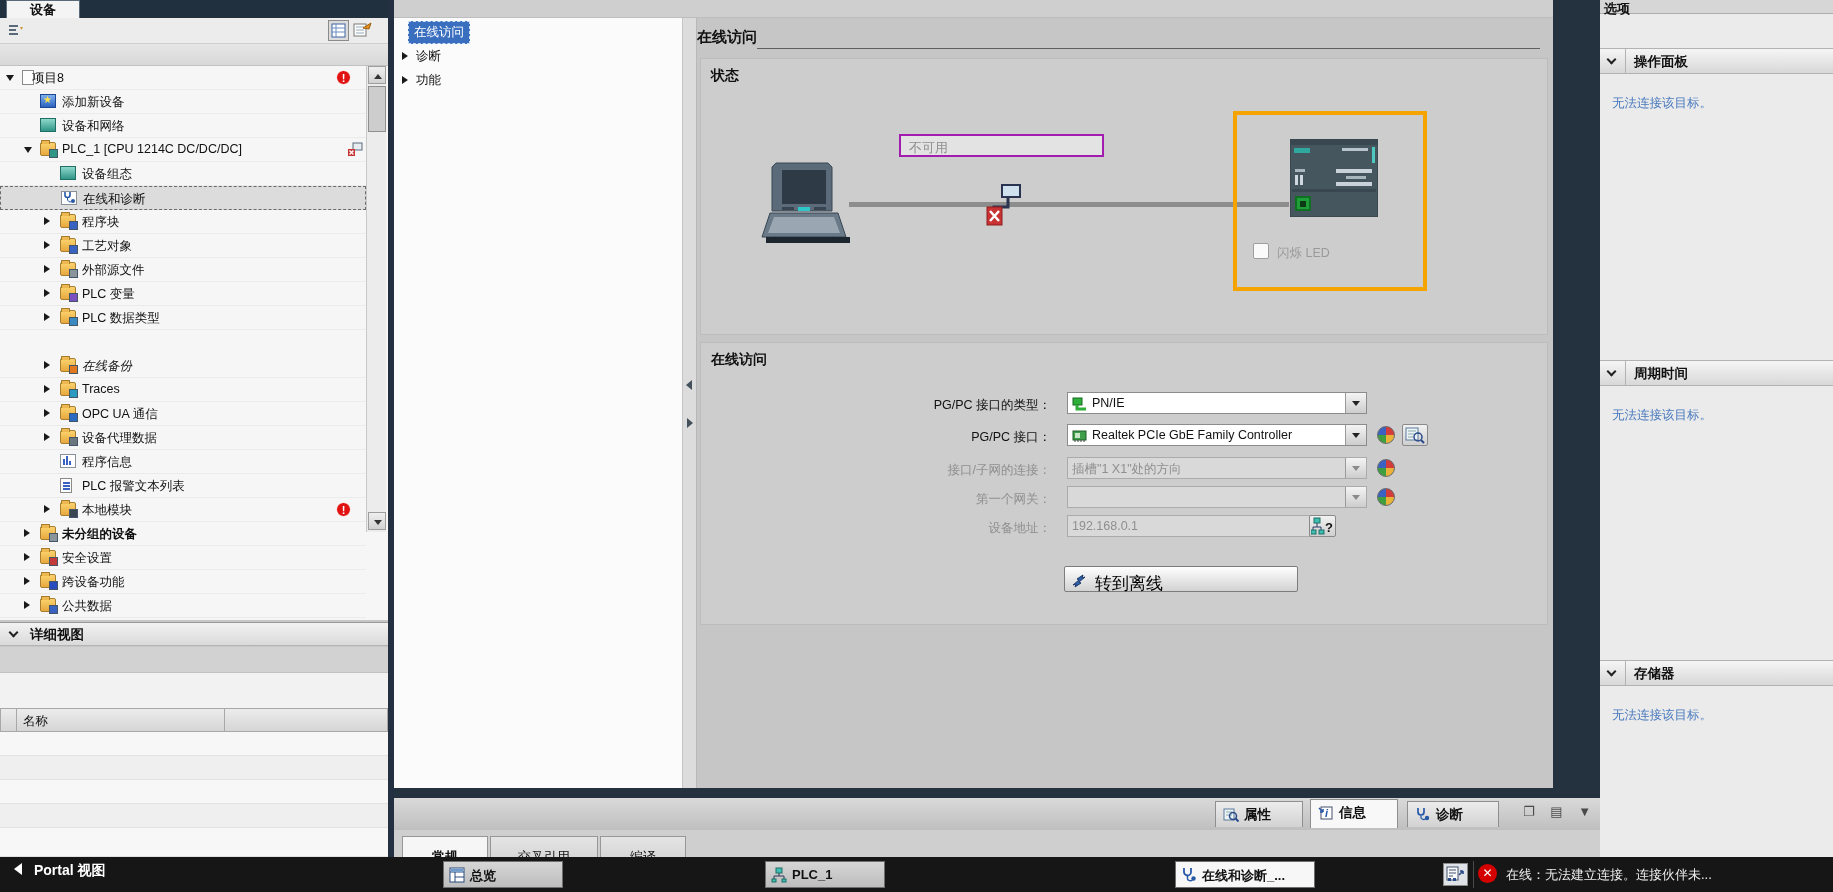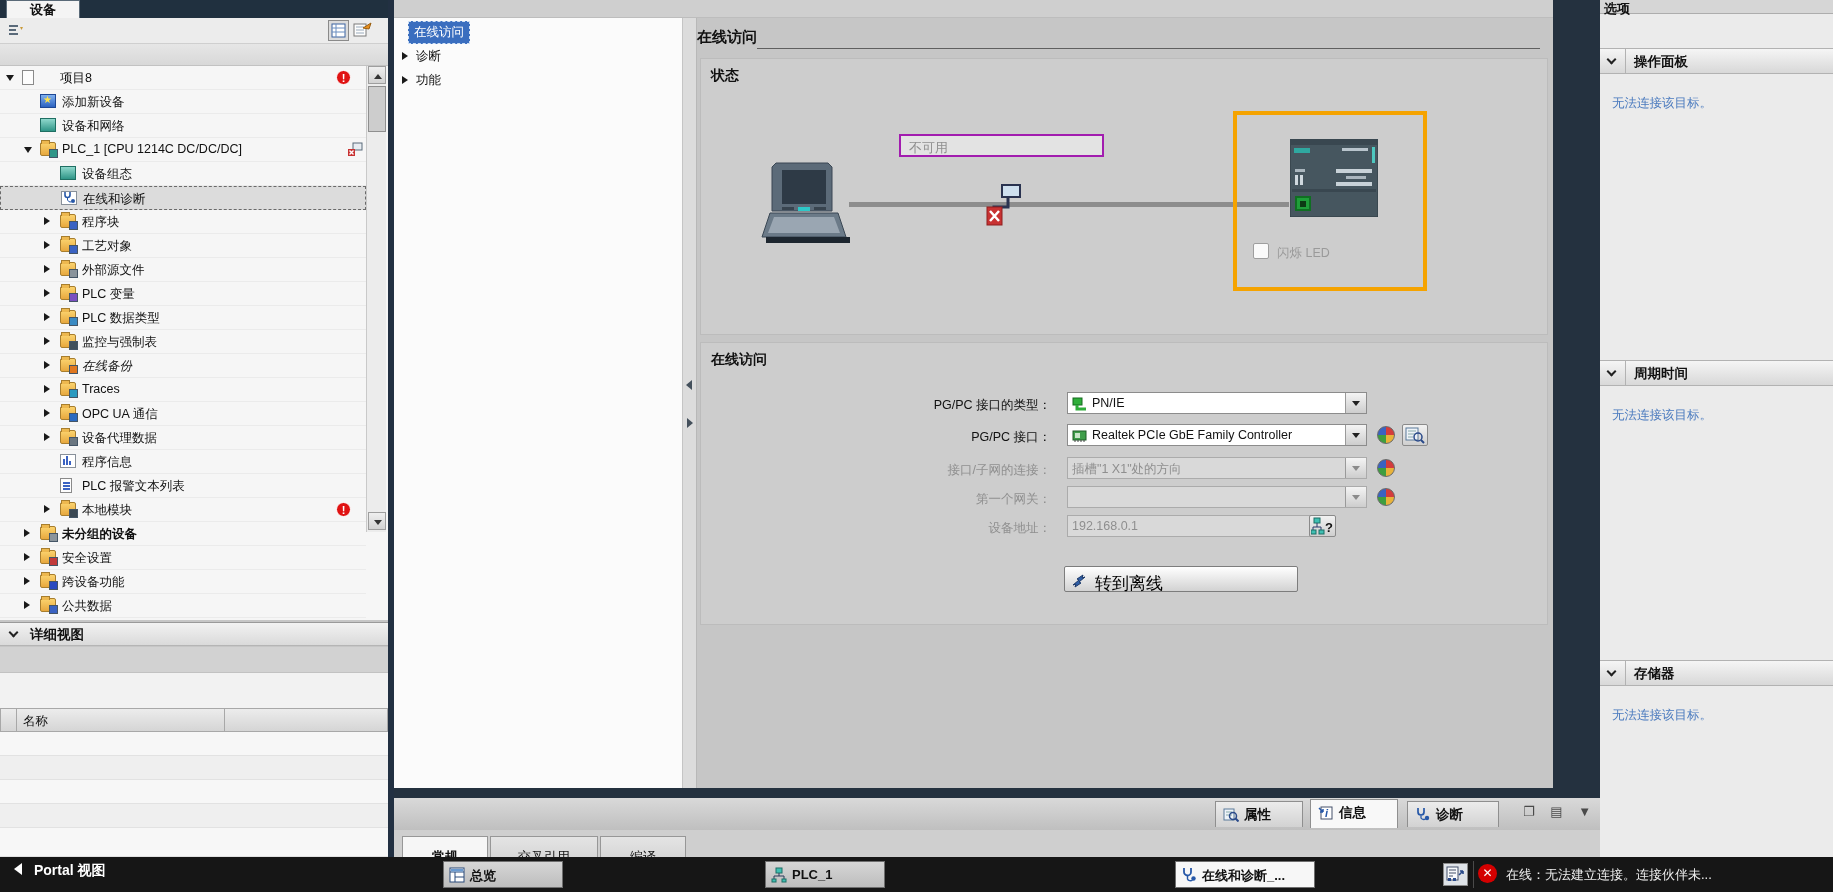--- a/index.html
+++ b/index.html
@@ -152,21 +152,21 @@
           <path d="M11 8 l8 -5 -2 6 z" fill="#e88f1f" stroke="#9a5f10"></path>
         </svg>
     </span>
   </div>
   <div class="abs" id="left-band"></div>
 
   <div class="abs" id="tree-wrap">
       <div class="trow" style="top: 0px;">
         <span class="exp-d" style="left: 6px;"></span>
         <span class="ico page" style="left: 22px;"></span>
-        <span class="lbl" style="left: 60px;">项目8</span>
+        <span class="lbl" style="left: 32px;">项目8</span>
         <span class="err-badge" style="left: 336px;">!</span>
       </div>
       <div class="trow" style="top: 24px;">
         <span class="ico blue" style="left: 40px;">
           <span style="position:absolute;left:2px;top:-1px;color:#ffe24a;font-size:10px;">★</span>
         </span>
         <span class="lbl" style="left: 62px;">添加新设备</span>
       </div>
       <div class="trow" style="top: 48px;">
         <span class="ico chip" style="left: 40px;"></span>
@@ -228,27 +228,20 @@
           <span class="bdg" style="background: rgb(122, 79, 192);"></span>
         </span>
         <span class="lbl" style="left: 82px;">PLC 变量</span>
       </div>
       <div class="trow" style="top: 240px;">
         <span class="exp-r" style="left: 44px;"></span>
         <span class="ico folder" style="left: 60px;">
           <span class="bdg" style="background: rgb(58, 138, 194);"></span>
         </span>
         <span class="lbl" style="left: 82px;">PLC 数据类型</span>
-      </div>
-      <div class="trow" style="top: 264px;">
-        <span class="exp-r" style="left: 44px;"></span>
-        <span class="ico folder" style="left: 60px;">
-          <span class="bdg" style="background: rgb(64, 80, 92);"></span>
-        </span>
-        <span class="lbl" style="left: 82px;">监控与强制表</span>
       </div>
       <div class="trow" style="top: 288px; font-style: italic;">
         <span class="exp-r" style="left: 44px;"></span>
         <span class="ico folder" style="left: 60px;">
           <span class="bdg" style="background: rgb(224, 120, 32);"></span>
         </span>
         <span class="lbl" style="left: 82px;">在线备份</span>
       </div>
       <div class="trow" style="top: 312px;">
         <span class="exp-r" style="left: 44px;"></span>

